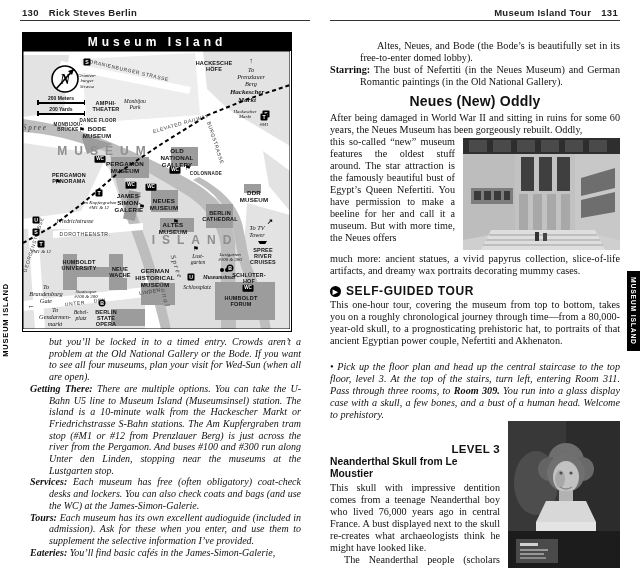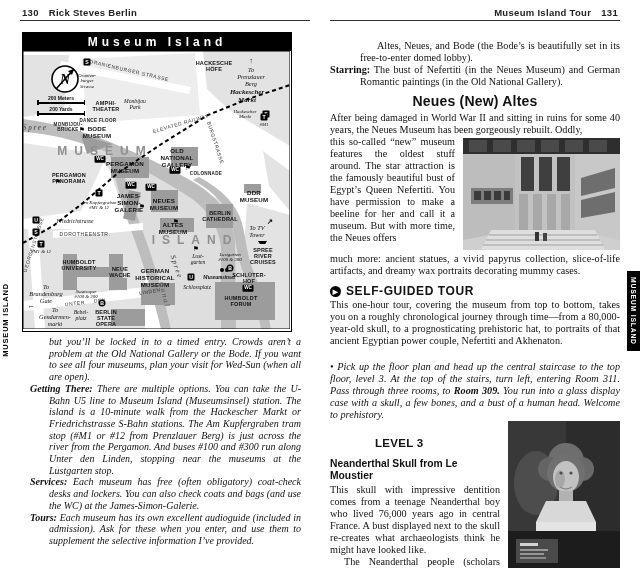--- a/index.html
+++ b/index.html
@@ -81,23 +81,23 @@
   .media .grow{flex:1;}
   figure{margin:0;}
   .photo1{width:157px;margin-top:2px;}
   .photo2{width:112px;}
   h3.tour{font-family:"Liberation Sans",sans-serif;font-weight:bold;font-size:12px;
        letter-spacing:.6px;margin:8px 0 2px 0;display:flex;align-items:center;}
   .ticon{display:inline-block;width:11px;height:11px;border-radius:50%;background:#000;color:#fff;
        font-size:6.5px;line-height:11px;text-align:center;margin-right:5px;flex:0 0 auto;}
   p.ital{font-style:italic;margin-top:14px;}
   h4.level{font-family:"Liberation Sans",sans-serif;font-weight:bold;font-size:11.5px;
-       letter-spacing:.3px;margin:16px 0 1px 0;text-align:left;padding-left:45px;}
+       letter-spacing:.3px;margin:22px 0 1px 0;text-align:right;padding-left:45px;}
   h5.skull{font-family:"Liberation Sans",sans-serif;font-weight:bold;font-size:10.3px;
-       line-height:12px;margin:9px 0 2px 0;text-align:left;}
+       line-height:12px;margin:1px 0 2px 0;text-align:left;}
   p.indent{text-indent:14px;}
 </style>
 </head>
 <body>
 
 <div class="hdr hdr-left">
   <span class="pgnum">130</span><span>Rick Steves Berlin</span>
 </div>
 <div class="hdr hdr-right">
   <span>Museum Island Tour</span><span class="pgnum">131</span>
@@ -293,28 +293,29 @@
         <span class="ml flag" style="left: 173px; top: 198px;">⚑</span>
       </div>
   </div>
 </div>
 
 <div class="body-left" id="leftEntries">
     <p class="cont">but you’ll be locked in to a timed entry. Crowds aren’t a problem at the Old National Gallery or the Bode. If you want to see all four museums, plan your visit for Wed-Sun (when all are open).</p>
     <p><b>Getting There: </b>There are multiple options. You can take the U-Bahn U5 line to Museum Island (Museumsinsel) station. The island is a 10-minute walk from the Hackescher Markt or Friedrichstrasse S-Bahn stations. The Am Kupfergraben tram stop (#M1 or #12 from Prenzlauer Berg) is just across the river from the Pergamon. And buses #100 and #300 run along Unter den Linden, stopping near the museums at the Lustgarten stop.</p>
     <p><b>Services: </b>Each museum has free (often obligatory) coat-check desks and lockers. You can also check coats and bags (and use the WC) at the James-Simon-Galerie.</p>
     <p><b>Tours: </b>Each museum has its own excellent audioguide (included in admission). Ask for these when you enter, and use them to supplement the selective information I’ve provided.</p>
+    <p><b>Eateries: </b>You’ll find basic cafés in the James-Simon-Galerie,</p>
   </div>
 
 <div class="col-right">
   <p class="contR">Altes, Neues, and Bode (the Bode’s is beautifully set in its free-to-enter domed lobby).</p>
   <p class="entryR"><b>Starring:</b> <span>The bust of Nefertiti (in the Neues Museum) and German Romantic paintings (in the Old National Gallery).</span></p>
 
-  <h2 class="museum">Neues (New) Altes</h2>
-  <p>After being damaged in World War II and sitting in ruins for some 40 years, the Neues Museum has been gorgeously rebuilt. Oddly,</p>
+  <h2 class="museum">Neues (New) Oddly</h2>
+  <p>After being damaged in World War II and sitting in ruins for some 60 years, the Neues Museum has been gorgeously rebuilt. Oddly,</p>
 
   <div class="media">
     <p class="grow">this so-called “new” museum features the oldest stuff around. The star attraction is the famously beautiful bust of Egypt’s Queen Nefertiti. You have permission to make a beeline for her and call it a museum. But with more time, the Neues offers</p>
     <figure class="photo1">
       <svg width="157" height="112" viewBox="0 0 157 112">
         <rect width="157" height="112" fill="#cfcfcf"></rect>
         <rect width="157" height="16" fill="#2e2e2e"></rect>
         <g fill="#4a4a4a">
           <rect x="6" y="2" width="18" height="12"></rect>
             <rect x="30" y="2" width="18" height="12"></rect>

